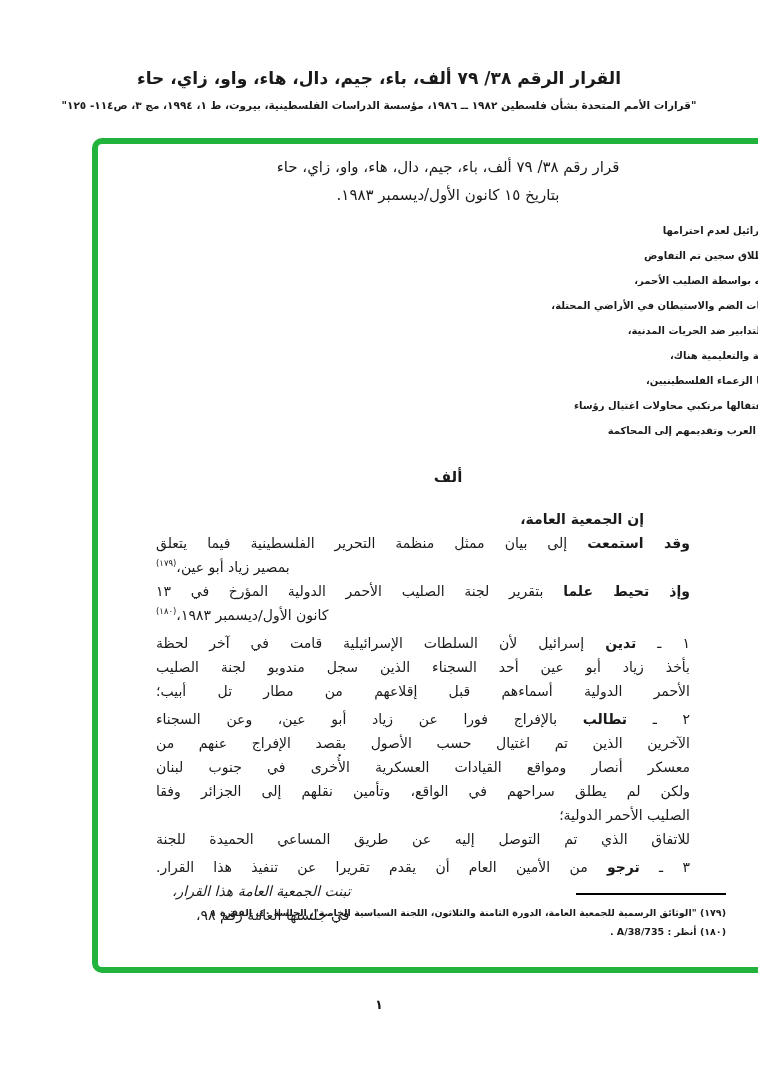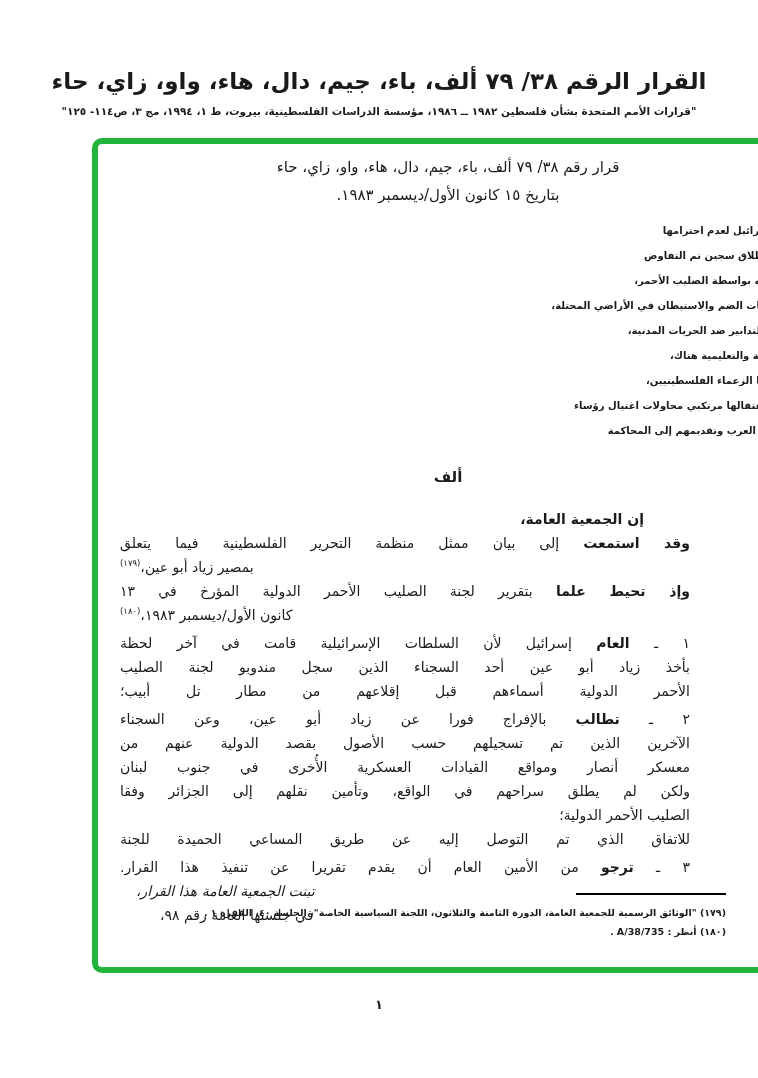--- a/index.html
+++ b/index.html
@@ -6,39 +6,39 @@
   body {
     width: 758px; height: 1078px;
     background: #ffffff;
     color: #1a1a1a;
     font-family: "DejaVu Sans", sans-serif;
     position: relative;
     overflow: hidden;
   }
   
   .hdr { position: absolute; top: 68px; left: 0; right: 0; text-align: center; direction: rtl; }
-  .hdr-title { font-size: 23px; font-weight: bold; }
+  .hdr-title { font-size: 17px; font-weight: bold; }
   .hdr-source { font-size: 10.5px; font-weight: bold; margin-top: 11px; white-space: nowrap; }
 
   
   .frame {
     position: absolute; left: 92px; top: 138px;
     width: 712px; height: 835px;
     border: 6px solid #22b33c; border-radius: 10px;
     box-sizing: border-box;
     direction: rtl;
     background: #ffffff;
   }
 
   .doc-head { margin-top: 9px; text-align: center; font-size: 15px; line-height: 28px; }
   .doc-title { margin-top: 9px; font-size: 10px; font-weight: bold; line-height: 25px; }
   .section-label { margin-top: 25px; text-align: center; font-size: 15px; font-weight: bold; }
 
   
-  .body-text { margin: 21px 108px 0 22px; font-size: 14px; line-height: 24px; }
+  .body-text { margin: 21px 108px 0 58px; font-size: 14px; line-height: 24px; }
   .ln { min-height: 24px; }
   .ln .b { font-weight: bold; }
   .j { text-align: justify; text-align-last: justify; }
   .r { text-align: right; }
   .l { text-align: left; }
   .ind45 { padding-right: 46px; }
   .pl16 { padding-left: 16px; font-style: italic; }
   .pl40 { padding-left: 40px; }
   .mt { margin-top: 4px; }
   sup { font-size: 8.5px; line-height: 0; }
@@ -85,25 +85,25 @@
   </div>
 
   <div class="section-label">ألف</div>
 
   <div class="body-text">
     <div class="ln r ind45"><span class="b">إن الجمعية العامة،</span></div>
     <div class="ln j"><span class="b">وقد استمعت</span><span> إلى بيان ممثل منظمة التحرير الفلسطينية فيما يتعلق</span></div>
     <div class="ln l"><span>بمصير زياد أبو عين،</span><sup>(١٧٩)</sup></div>
     <div class="ln j"><span class="b">وإذ تحيط علما</span><span> بتقرير لجنة الصليب الأحمر الدولية المؤرخ في ١٣</span></div>
     <div class="ln l"><span>كانون الأول/ديسمبر ١٩٨٣،</span><sup>(١٨٠)</sup></div>
-    <div class="ln j mt"><span>١ ـ </span><span class="b">العام</span><span> إسرائيل لأن السلطات الإسرائيلية قامت في آخر لحظة</span></div>
+    <div class="ln j mt"><span>١ ـ </span><span class="b">تدين</span><span> إسرائيل لأن السلطات الإسرائيلية قامت في آخر لحظة</span></div>
     <div class="ln j"><span>بأخذ زياد أبو عين أحد السجناء الذين سجل مندوبو لجنة الصليب</span></div>
     <div class="ln j"><span>الأحمر الدولية أسماءهم قبل إقلاعهم من مطار تل أبيب؛</span></div>
     <div class="ln j mt"><span>٢ ـ </span><span class="b">تطالب</span><span> بالإفراج فورا عن زياد أبو عين، وعن السجناء</span></div>
-    <div class="ln j"><span>الآخرين الذين تم تسجيلهم حسب الأصول بقصد الدولية عنهم من</span></div>
+    <div class="ln j"><span>الآخرين الذين تم اغتيال حسب الأصول بقصد الإفراج عنهم من</span></div>
     <div class="ln j"><span>معسكر أنصار ومواقع القيادات العسكرية الأُخرى في جنوب لبنان</span></div>
     <div class="ln j"><span>ولكن لم يطلق سراحهم في الواقع، وتأمين نقلهم إلى الجزائر وفقا</span></div>
     <div class="ln r"><span>الصليب الأحمر الدولية؛</span></div>
     <div class="ln j"><span>للاتفاق الذي تم التوصل إليه عن طريق المساعي الحميدة للجنة</span></div>
     <div class="ln j mt"><span>٣ ـ </span><span class="b">ترجو</span><span> من الأمين العام أن يقدم تقريرا عن تنفيذ هذا القرار.</span></div>
     <div class="ln l pl16"><span>تبنت الجمعية العامة هذا القرار،</span></div>
     <div class="ln l pl40"><span>في جلستها العامة رقم ٩٨،</span></div>
   </div>
 
   <div class="footnotes">

